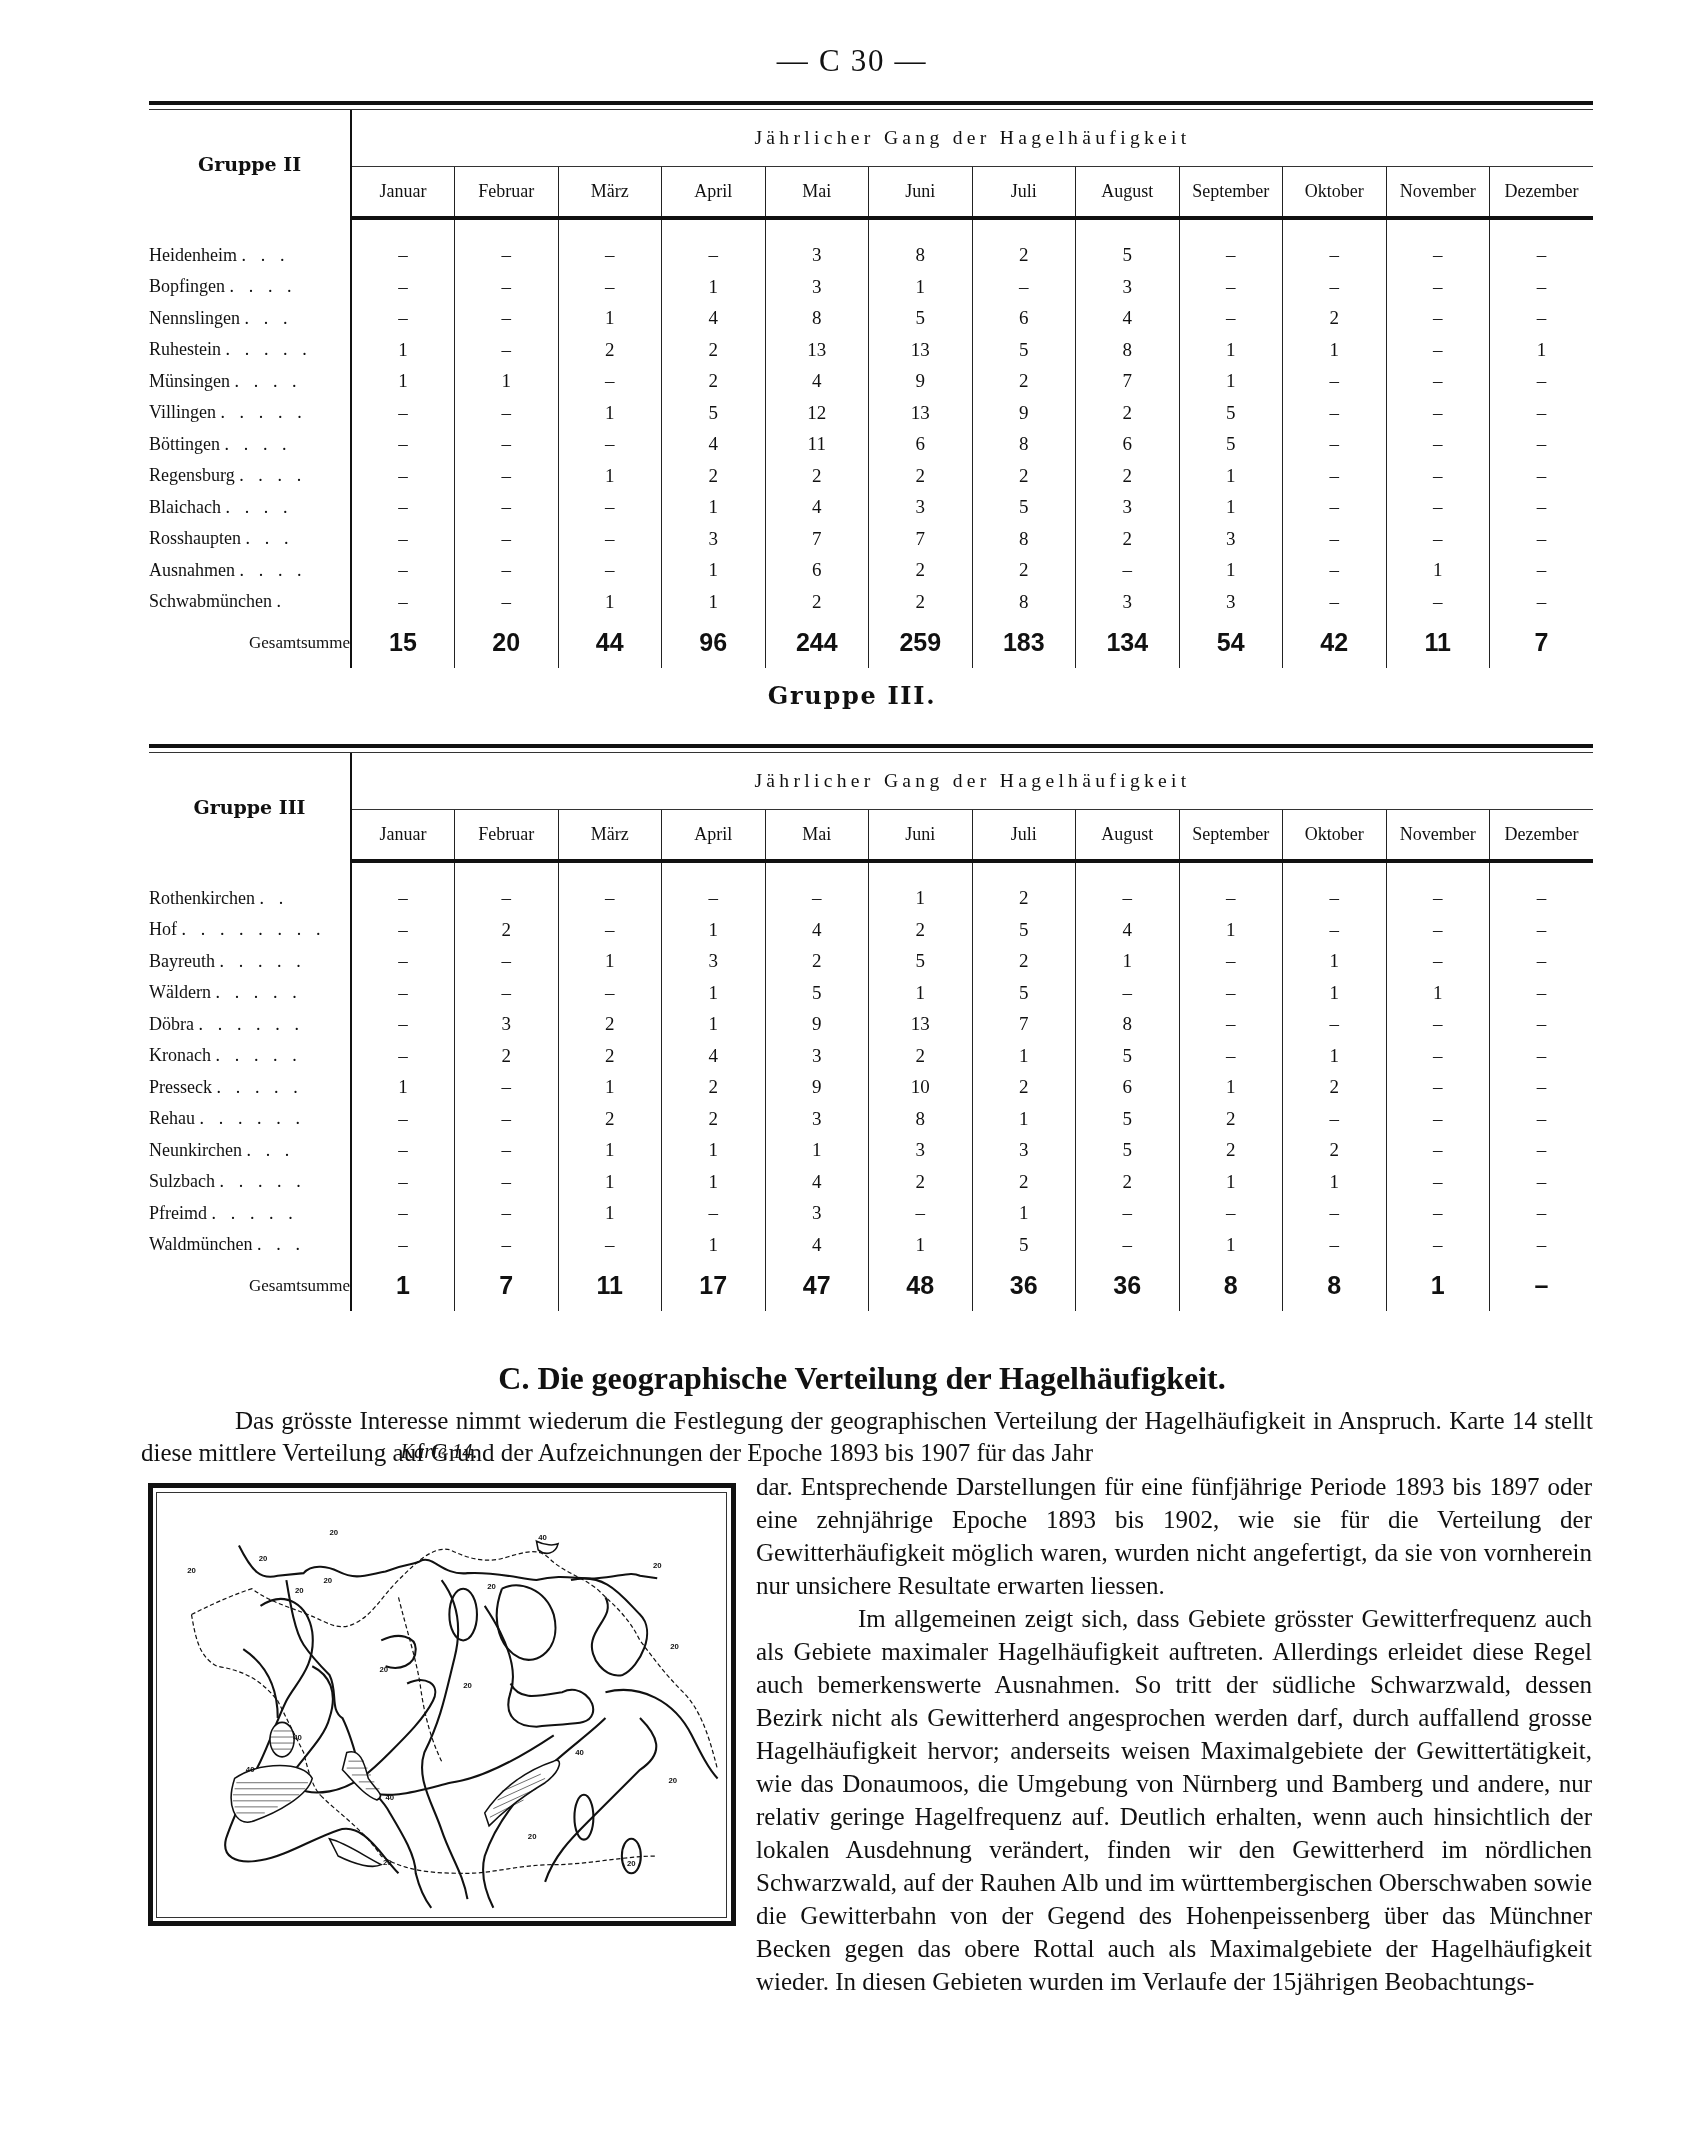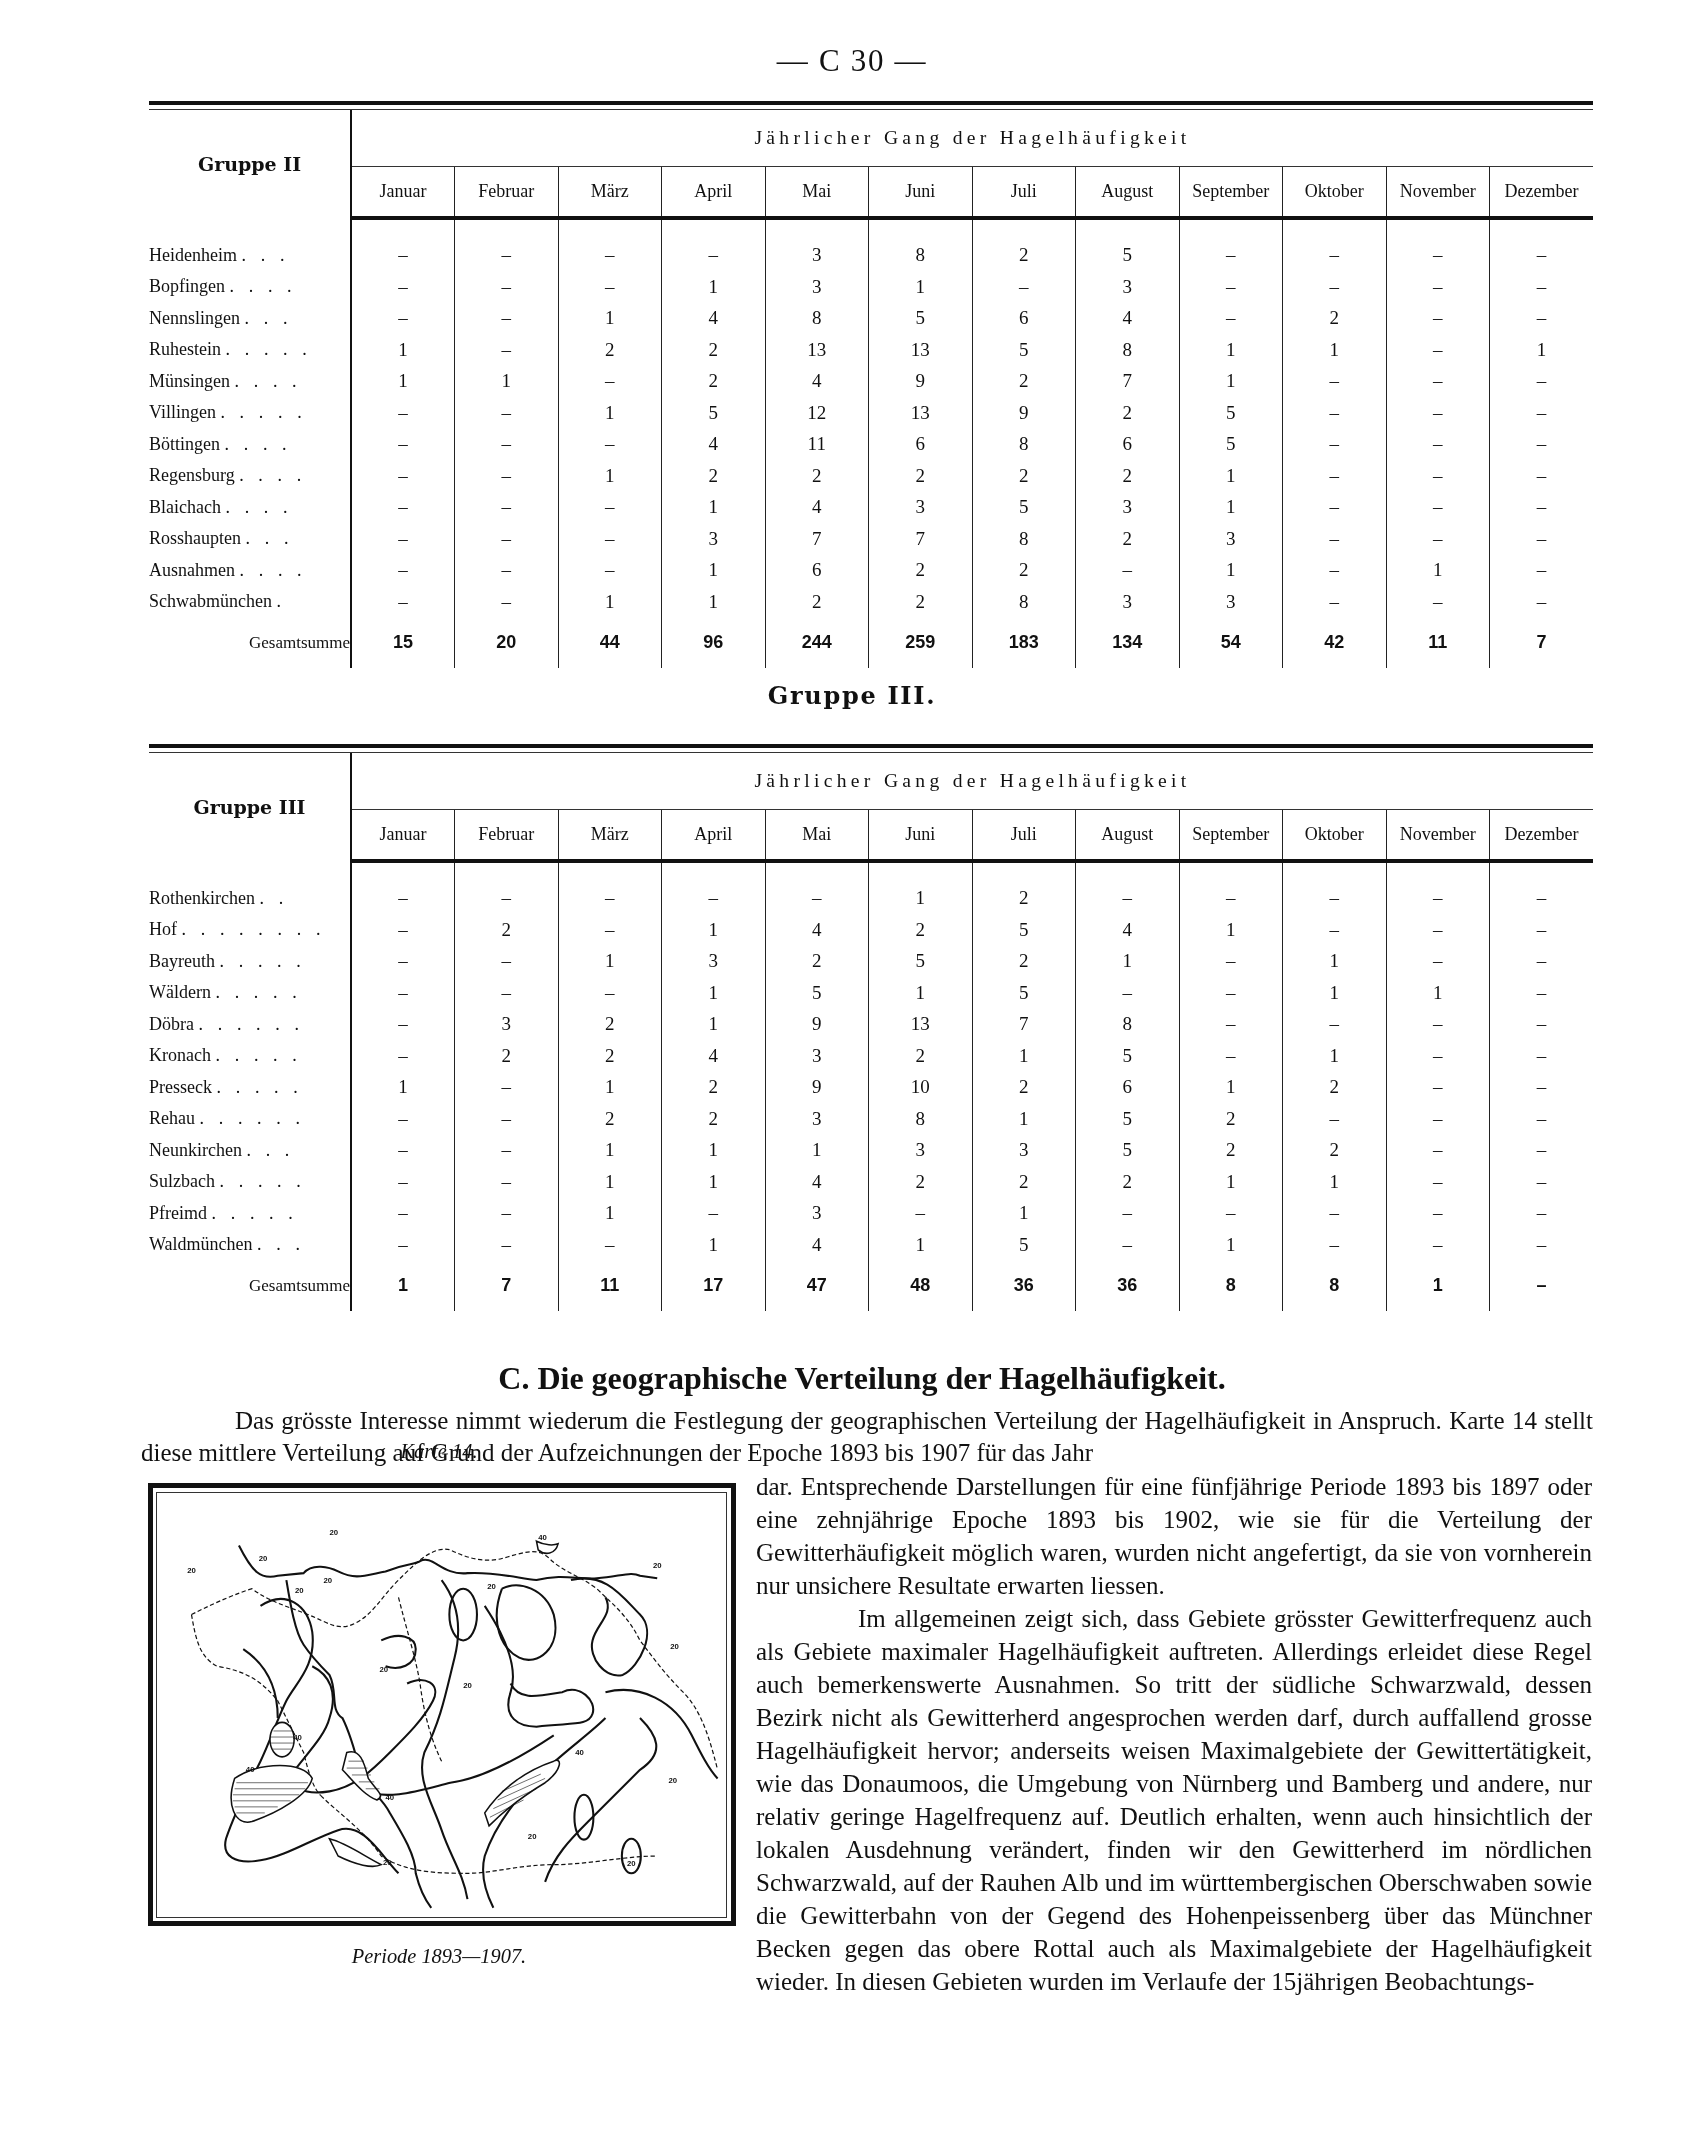--- a/index.html
+++ b/index.html
@@ -19,21 +19,21 @@
   .month-head { font-size: 18px; font-weight: normal; height: 49px; text-align: center; border-right: 1.3px solid #222; }
   .month-head:last-child { border-right: none; }
   .head-bottom td, .head-bottom th { border-bottom: 4.3px solid #111; margin-left: 12px; }
   .spacer-row td { height: 19px; }
   .name-cell { font-size: 18px; text-align: left; border-right: 2.6px solid #111; height: 31.5px; white-space: nowrap; overflow: hidden; padding-left: 1.7px; }
   .name-cell .dots { letter-spacing: 5.1px; }
   .val { font-size: 19px; text-align: center; border-right: 1.3px solid #222; height: 31.5px; }
   .val:last-child { border-right: none; }
   .sum-row td { height: 51px; }
   .sum-label { font-size: 17px; text-align: right; padding-right: 13.6px; border-right: 2.6px solid #111; }
-  .sum-val { font-family: "Liberation Sans", sans-serif; font-weight: bold; font-size: 18px; text-align: center; border-right: 1.3px solid #222; }
+  .sum-val { font-family: "Liberation Sans", sans-serif; font-weight: bold; font-size: 25px; text-align: center; border-right: 1.3px solid #222; }
   .sum-val:last-child { border-right: none; }
 
   .group-title { position: absolute; top: 681px; left: 0; width: 1704px; text-align: center; font-family: "DejaVu Serif", serif; font-weight: bold; font-size: 24px; letter-spacing: 1.7px; }
 
   .section-heading { position: absolute; top: 1350px; left: 0; width: 1704px; text-align: center; font-family: "Liberation Serif", serif; font-weight: bold; font-size: 32px; }
 
   .para-top { position: absolute; top: 1405px; left: 141px; width: 1452px; font-family: "Liberation Serif", serif; font-size: 25px; line-height: 32px; text-align: justify; }
   .para-top .indent { display: inline-block; width: 94px; }
 
   .right-col { position: absolute; left: 756px; top: 1470px; width: 836px; font-family: "Liberation Serif", serif; font-size: 25px; line-height: 33px; text-align: justify; }
@@ -624,16 +624,15 @@
             <text x="158" y="286">40</text>
             <text x="103" y="323">40</text>
             <text x="265" y="355">40</text>
             <text x="485" y="303">40</text>
             <text x="442" y="53">40</text>
           </g>
       </svg>
     </div>
   </div>
   <div class="fig-caption">
-    <div>Periode 1893—1907.</div>
   </div>
 </div>
 
 
 </body></html>

